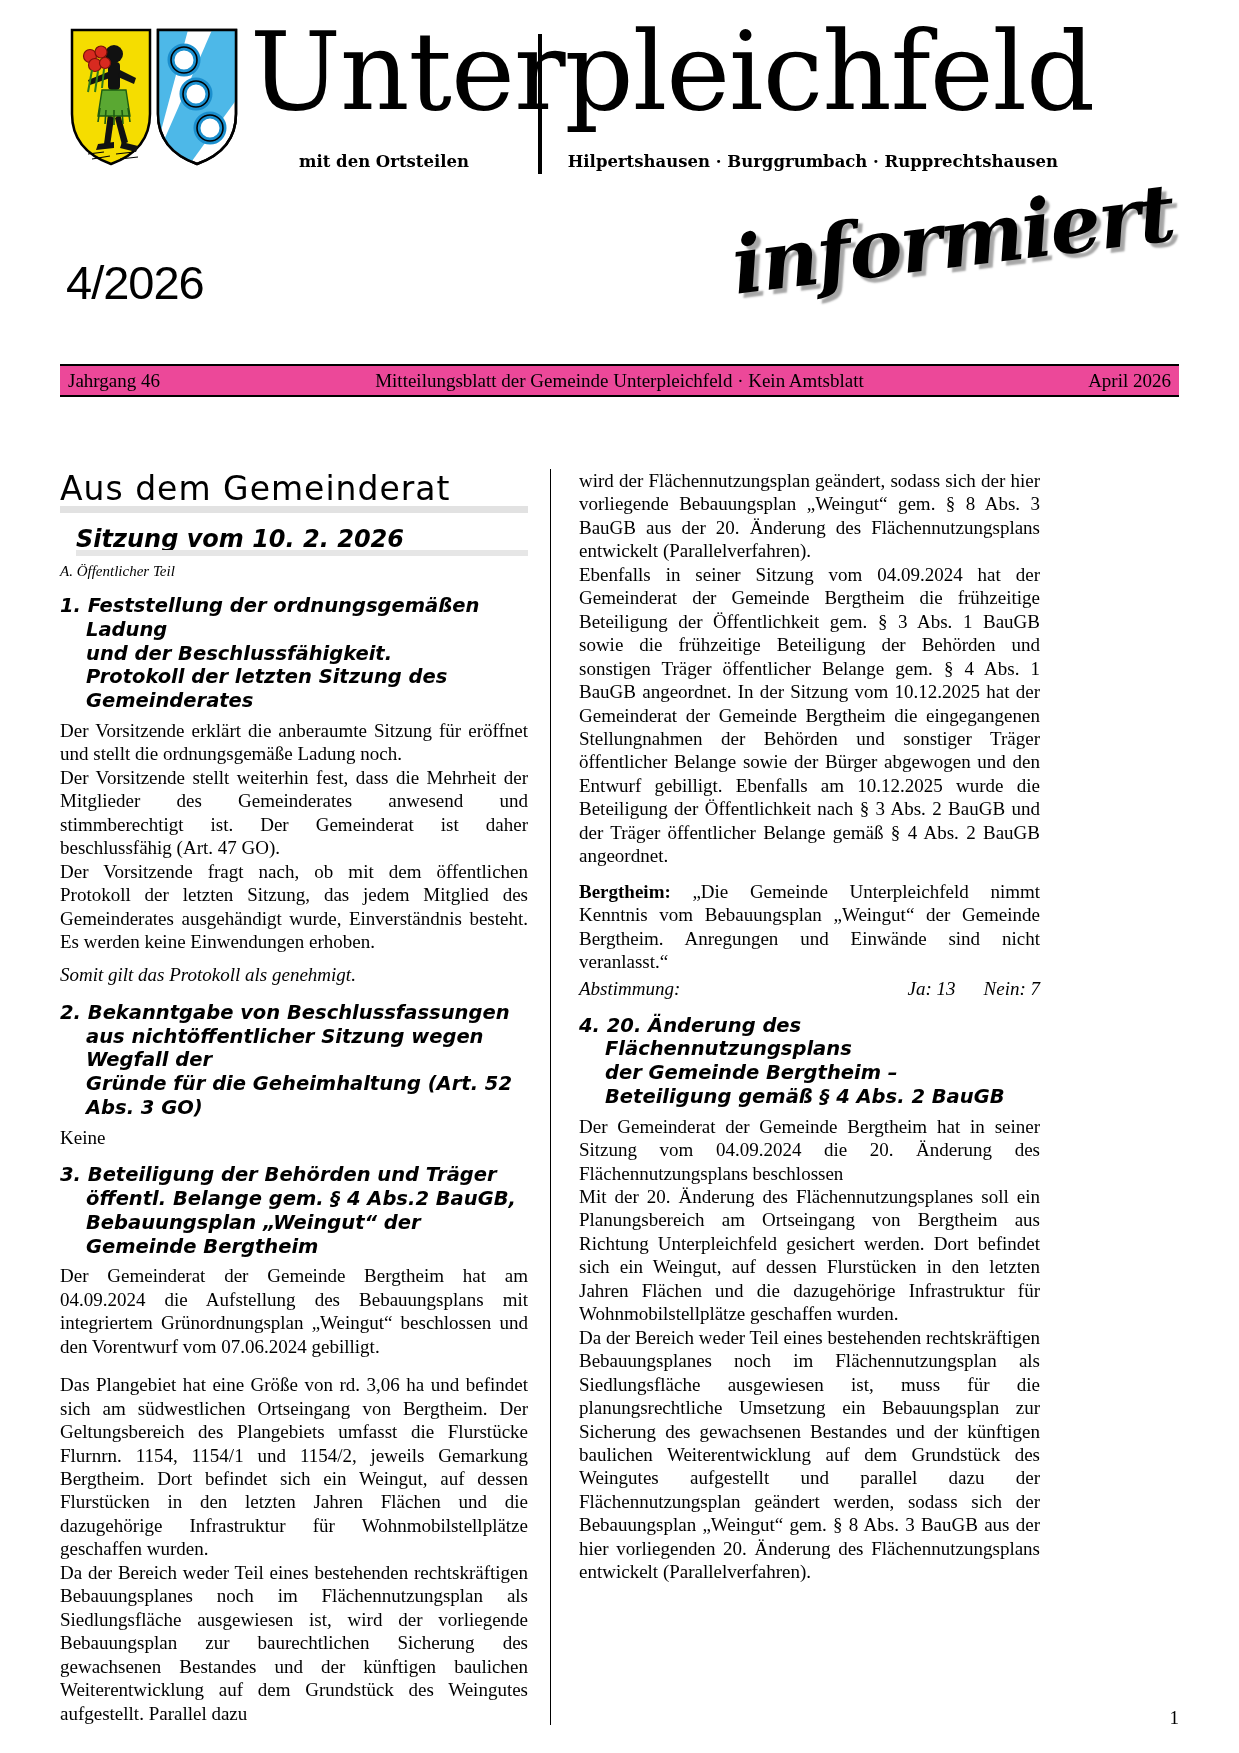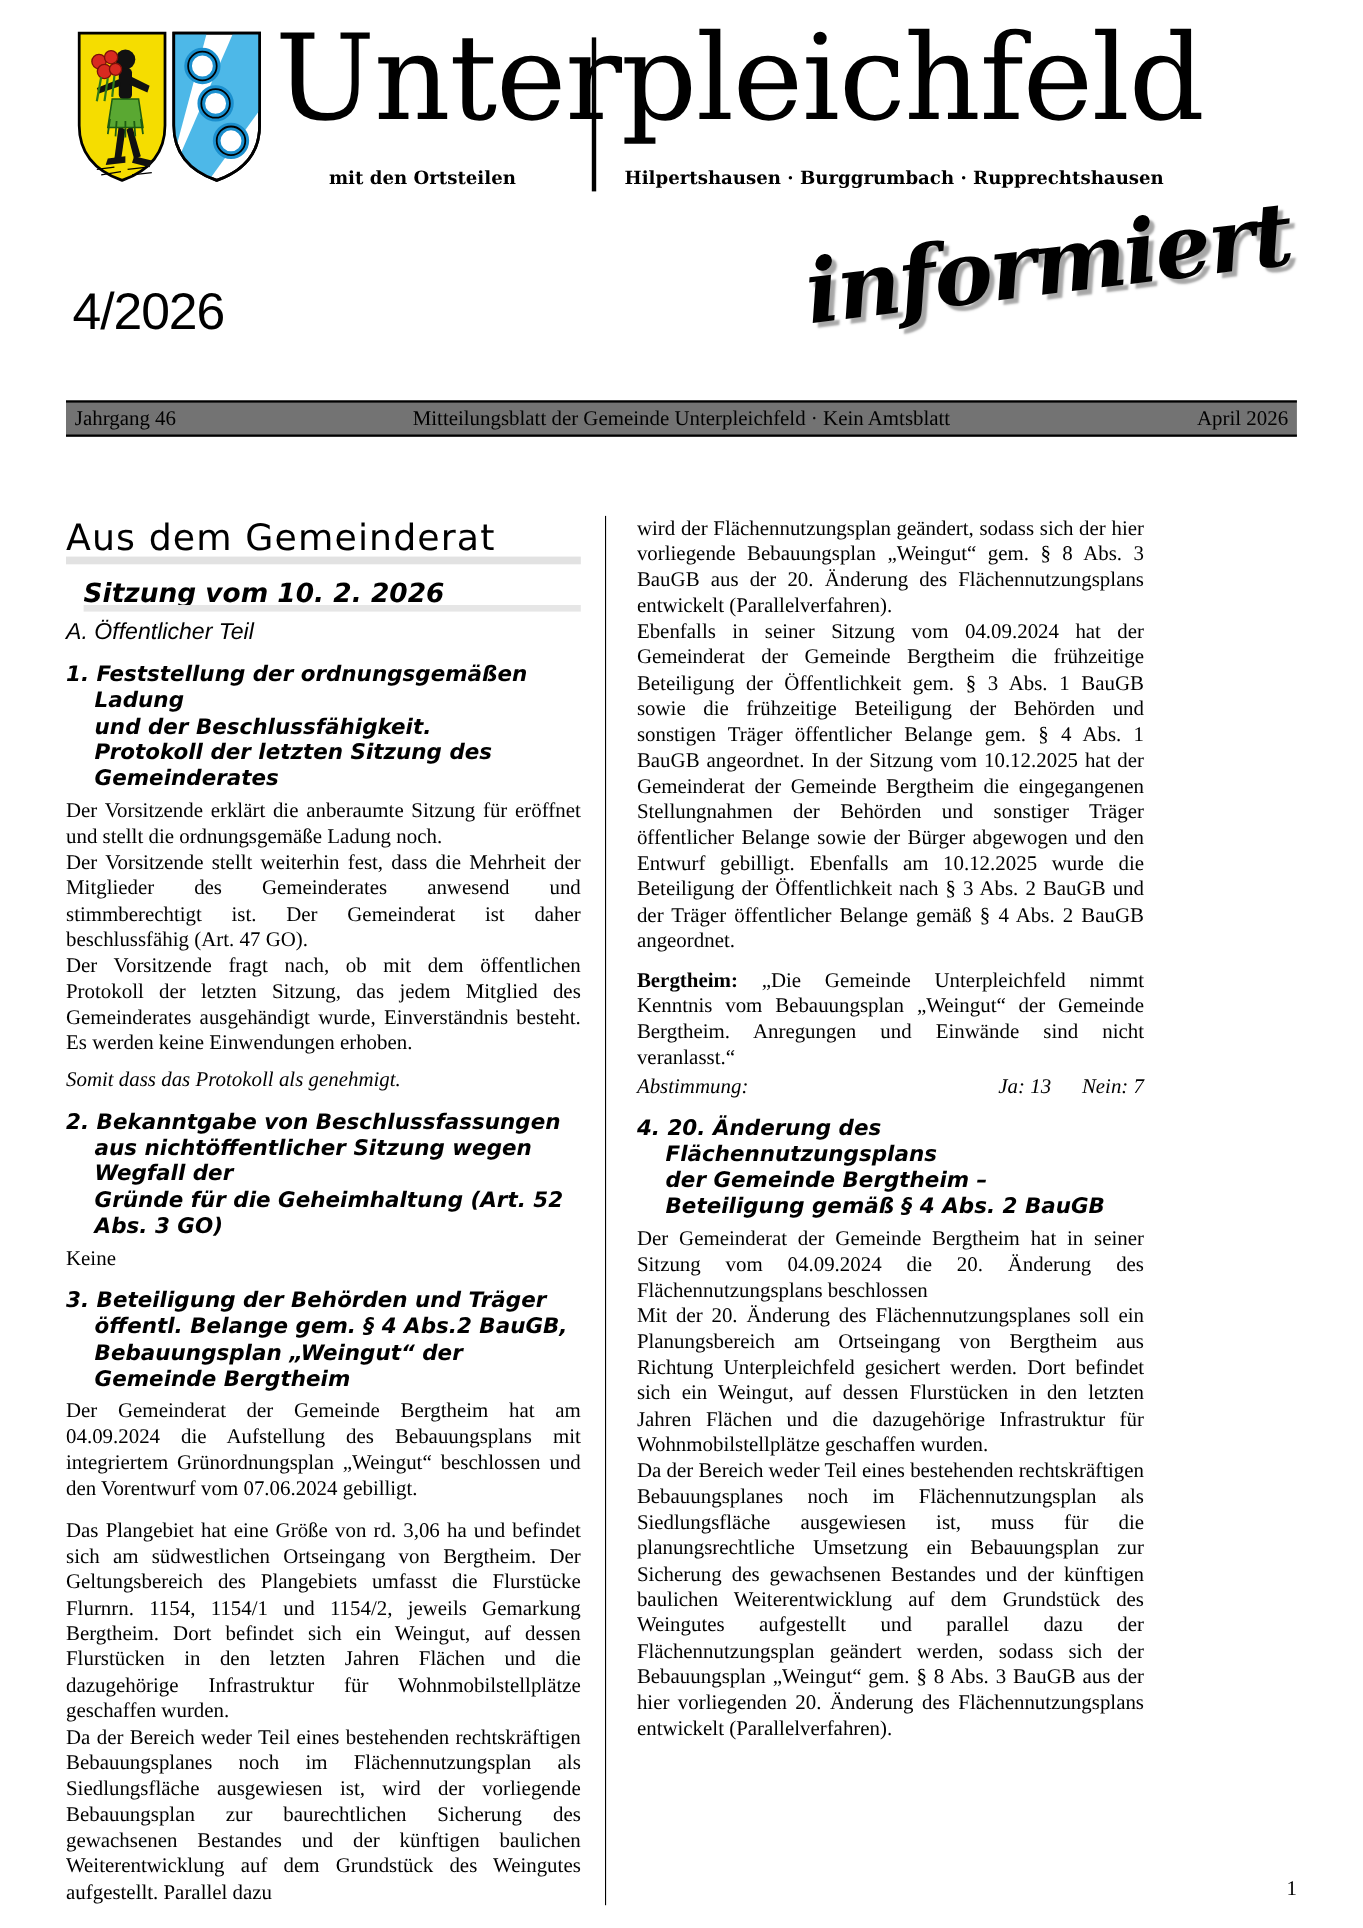--- a/index.html
+++ b/index.html
@@ -87,21 +87,21 @@
     transform: rotate(-7deg);
     text-shadow: 4px 5px 2px rgba(0,0,0,0.35);
     letter-spacing: -2px;
   }
 
   
   .infobar {
     position: relative;
     margin-top: 4px;
     height: 33px;
-    background: #737373;
+    background: #ec4899;
     border-top: 2px solid #000;
     border-bottom: 2px solid #000;
     display: flex;
     align-items: center;
     font-size: 19px;
     padding: 0 8px;
     box-sizing: border-box;
   }
   .infobar .ib-left { width: 190px; }
   .infobar .ib-center { flex: 1; text-align: center; }
@@ -148,24 +148,24 @@
     padding-bottom: 2px;
   }
   .h-sitzung::after {
     content: "";
     position: absolute;
     left: 0; right: 0; bottom: -1px;
     height: 6px;
     background: #e6e6e6;
   }
   .h-part {
-    font-family: Liberation Sans, sans-serif;
+    font-family: Liberation Serif, serif;
     font-style: italic;
     font-weight: 400;
-    font-size: 21px;
+    font-size: 15px;
     margin: 8px 0 6px 0;
   }
   .h-item {
     font-family: "DejaVu Sans", sans-serif;
     font-style: italic;
     font-weight: 700;
     font-size: 19.5px;
     line-height: 1.22;
     margin: 14px 0 6px 0;
     padding-left: 26px;
@@ -295,21 +295,21 @@
       <div class="h-part">A. Öffentlicher Teil</div>
 
       <div class="h-item">
         <span>1. Feststellung der ordnungsgemäßen Ladung</span>
         <span class="cont">und der Beschlussfähigkeit.</span>
         <span class="cont">Protokoll der letzten Sitzung des Gemeinderates</span>
       </div>
       <p class="body">Der Vorsitzende erklärt die anberaumte Sitzung für eröffnet und stellt die ordnungsgemäße Ladung noch.</p>
       <p class="body">Der Vorsitzende stellt weiterhin fest, dass die Mehrheit der Mitglieder des Gemeinderates anwesend und stimmberechtigt ist. Der Gemeinderat ist daher beschlussfähig (Art. 47 GO).</p>
       <p class="body">Der Vorsitzende fragt nach, ob mit dem öffentlichen Protokoll der letzten Sitzung, das jedem Mitglied des Gemeinderates ausgehändigt wurde, Einverständnis besteht. Es werden keine Einwendungen erhoben.</p>
-      <p class="italic">Somit dass das Protokoll als genehmigt.</p>
+      <p class="italic">Somit gilt das Protokoll als genehmigt.</p>
 
       <div class="h-item">
         <span>2. Bekanntgabe von Beschlussfassungen</span>
         <span class="cont">aus nichtöffentlicher Sitzung wegen Wegfall der</span>
         <span class="cont">Gründe für die Geheimhaltung (Art. 52 Abs. 3 GO)</span>
       </div>
       <p class="body">Keine</p>
 
       <div class="h-item">
         <span>3. Beteiligung der Behörden und Träger</span>

